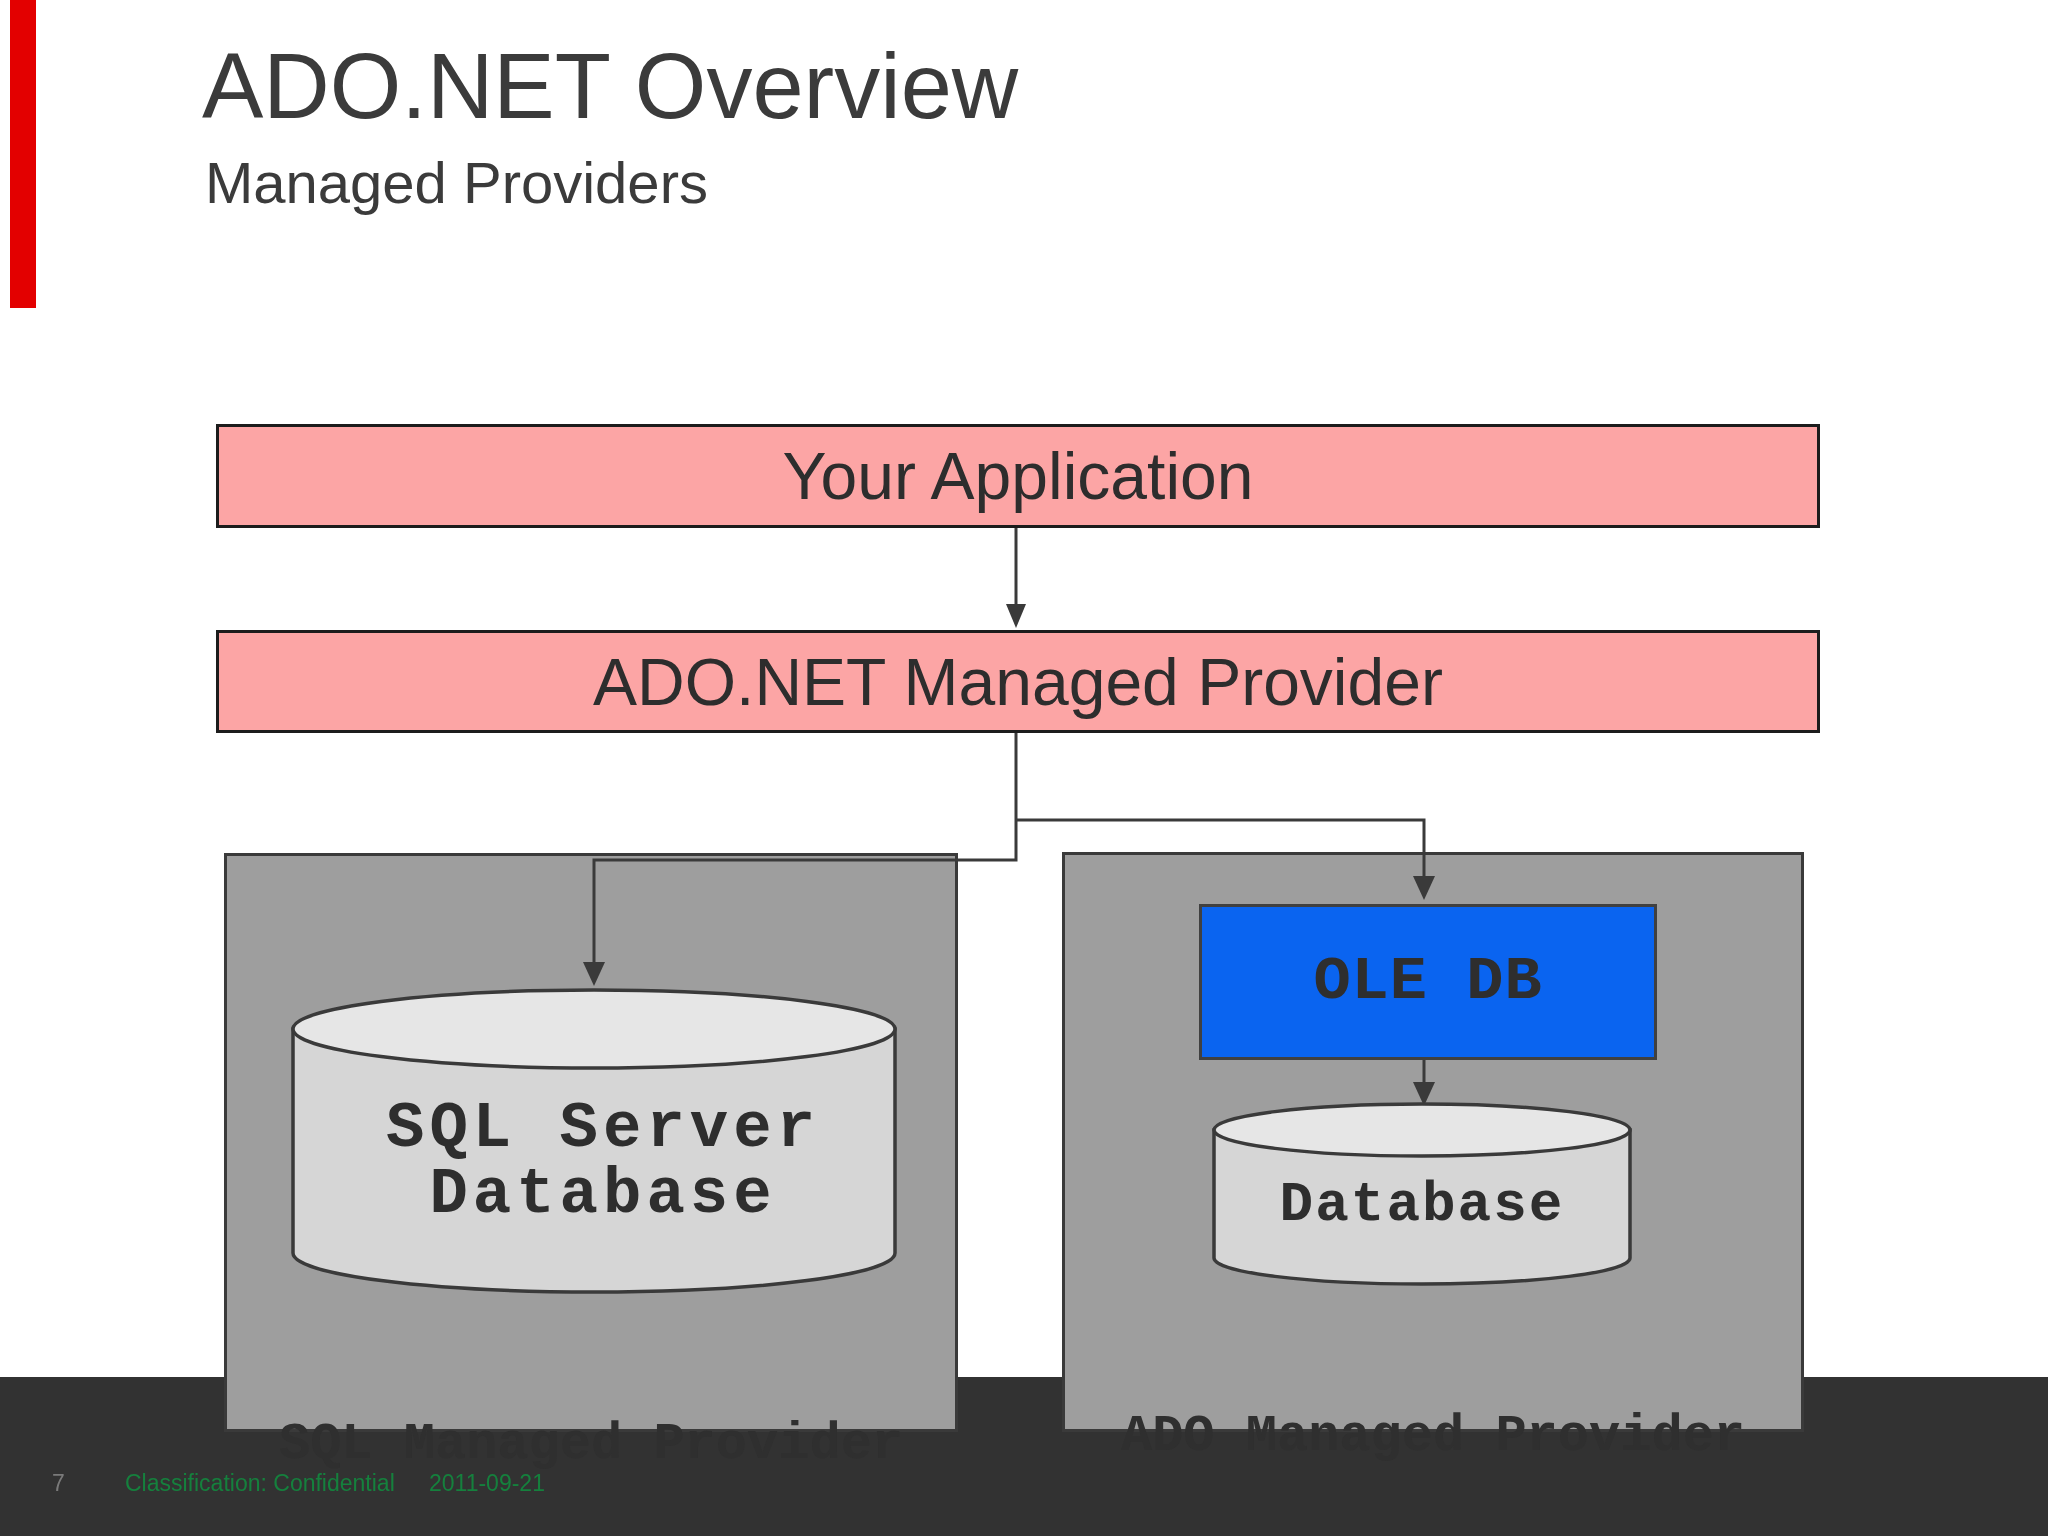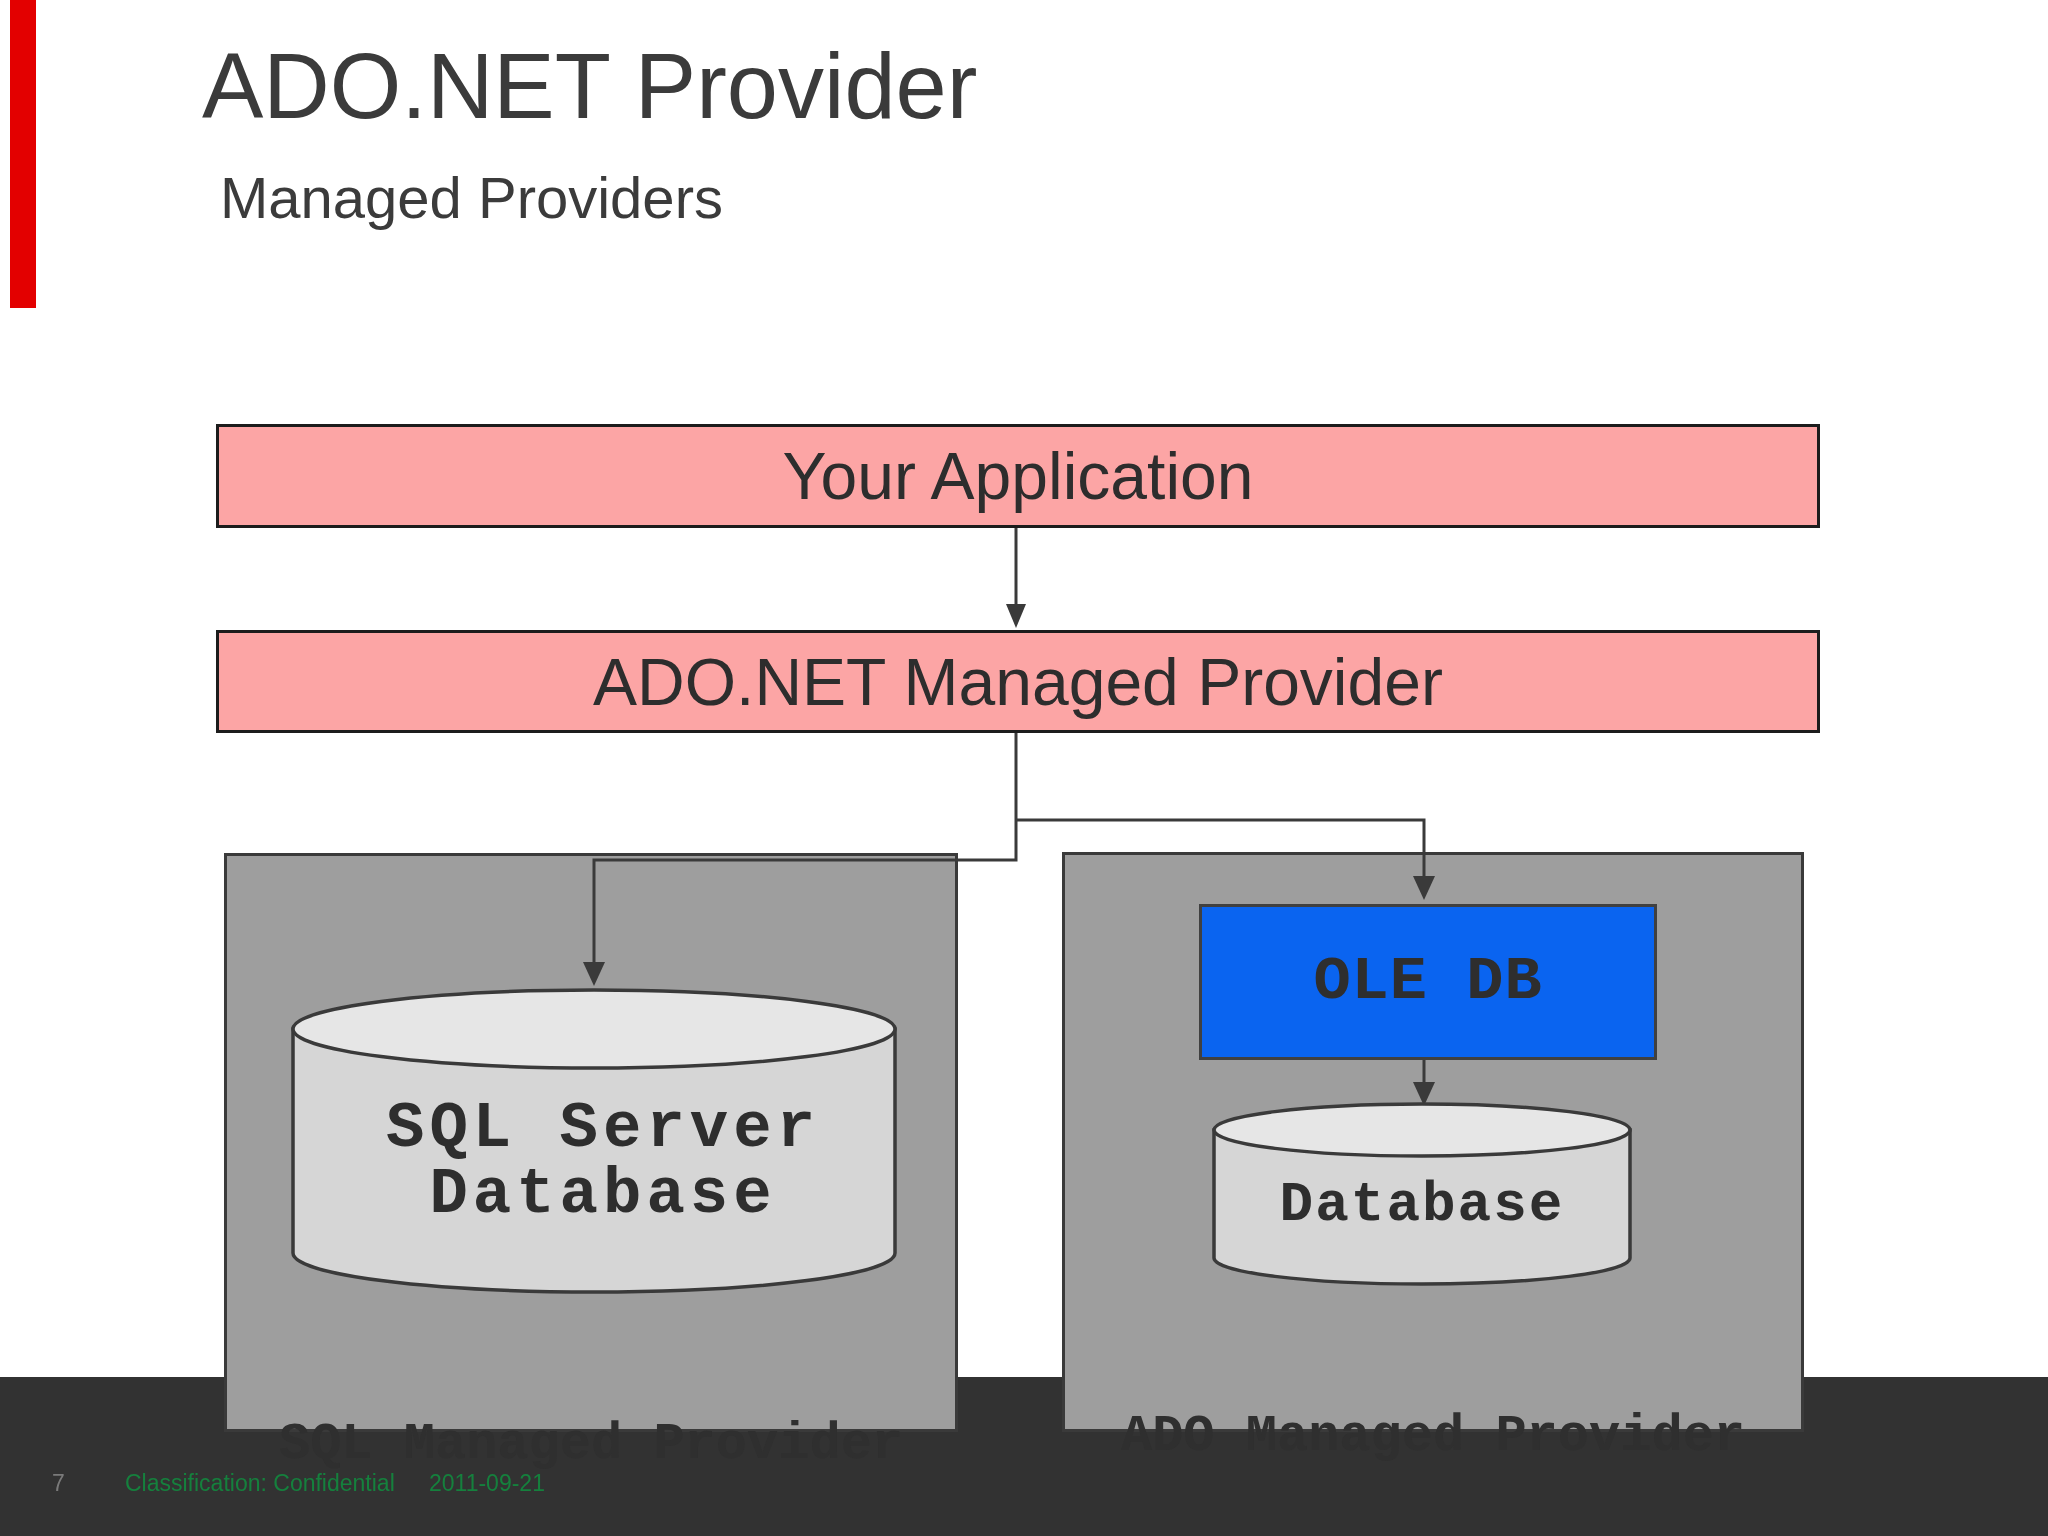--- a/index.html
+++ b/index.html
@@ -10,21 +10,21 @@
     overflow:hidden;
     font-family:"Liberation Sans", sans-serif;
   }
   .abs{position:absolute;}
 
   
   #accent-bar{left:10px;top:0;width:26px;height:308px;background:#e30000;z-index:2;}
 
   
   #slide-title{left:202px;top:34px;font-size:92px;font-weight:400;color:#3b3b3b;letter-spacing:0;line-height:1.15;margin:0;z-index:2;}
-  #slide-subtitle{left:205px;top:150px;font-size:58px;font-weight:400;color:#3b3b3b;line-height:1.15;margin:15px;z-index:2;}
+  #slide-subtitle{left:205px;top:150px;font-size:58px;font-weight:400;color:#3b3b3b;line-height:1.15;margin:0;z-index:2;}
 
   
   .bluebox{
     background:#fca5a5;border:3px solid #1c1c1c;box-sizing:border-box;
     display:flex;align-items:center;justify-content:center;
     color:#2d2d2d;font-size:66px;z-index:3;
   }
   #app-box{left:216px;top:424px;width:1604px;height:104px;}
   #managed-provider-box{left:216px;top:630px;width:1604px;height:103px;}
 
@@ -64,21 +64,21 @@
   #sql-panel-caption{left:224px;top:1384px;width:734px;font-size:52px;}
   #ado-panel-caption{left:1062px;top:1376px;width:742px;font-size:52px;}
 </style>
 </head>
 <body>
 
 <div id="slide">
 
   <div id="accent-bar" class="abs"></div>
 
-  <h1 id="slide-title" class="abs">ADO.NET Provider</h1>
+  <h1 id="slide-title" class="abs">ADO.NET Overview</h1>
   <h2 id="slide-subtitle" class="abs">Managed Providers</h2>
 
   <div id="app-box" class="abs bluebox">
     <span>Your Application</span>
   </div>
 
   <div id="managed-provider-box" class="abs bluebox">
     <span>ADO.NET Managed Provider</span>
   </div>
 

